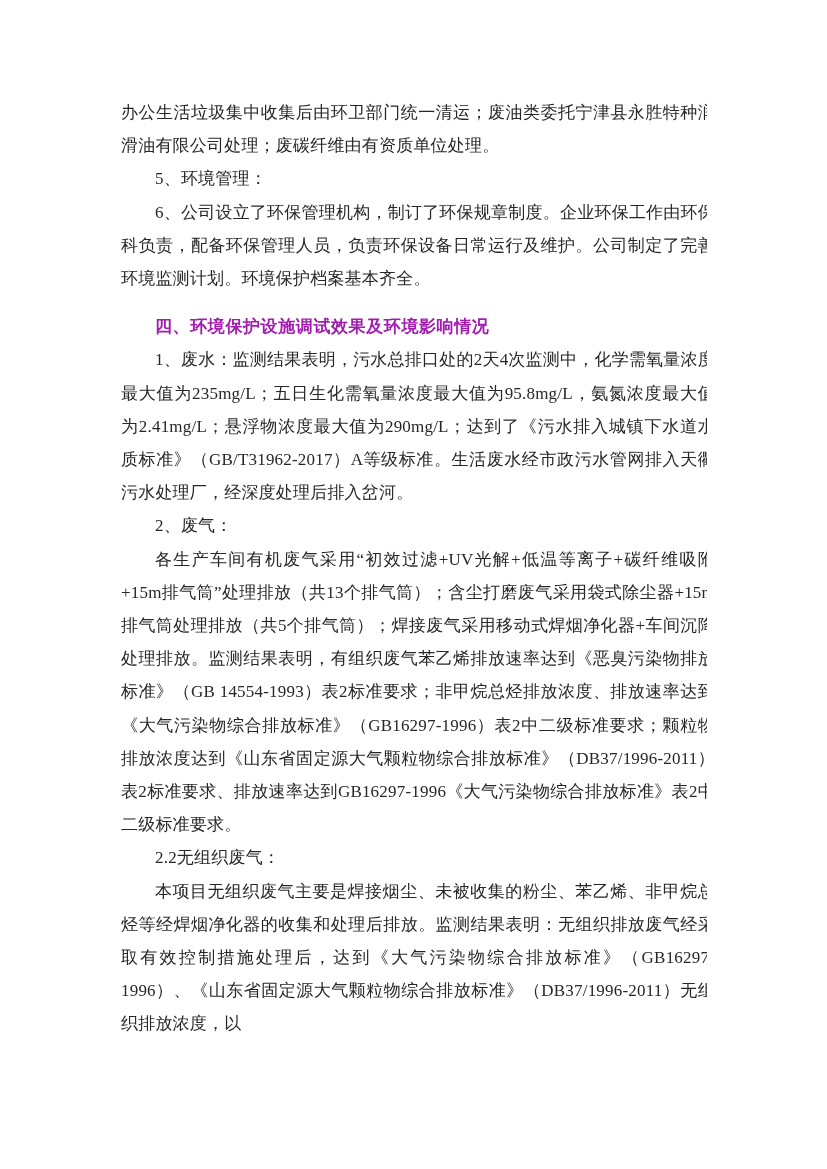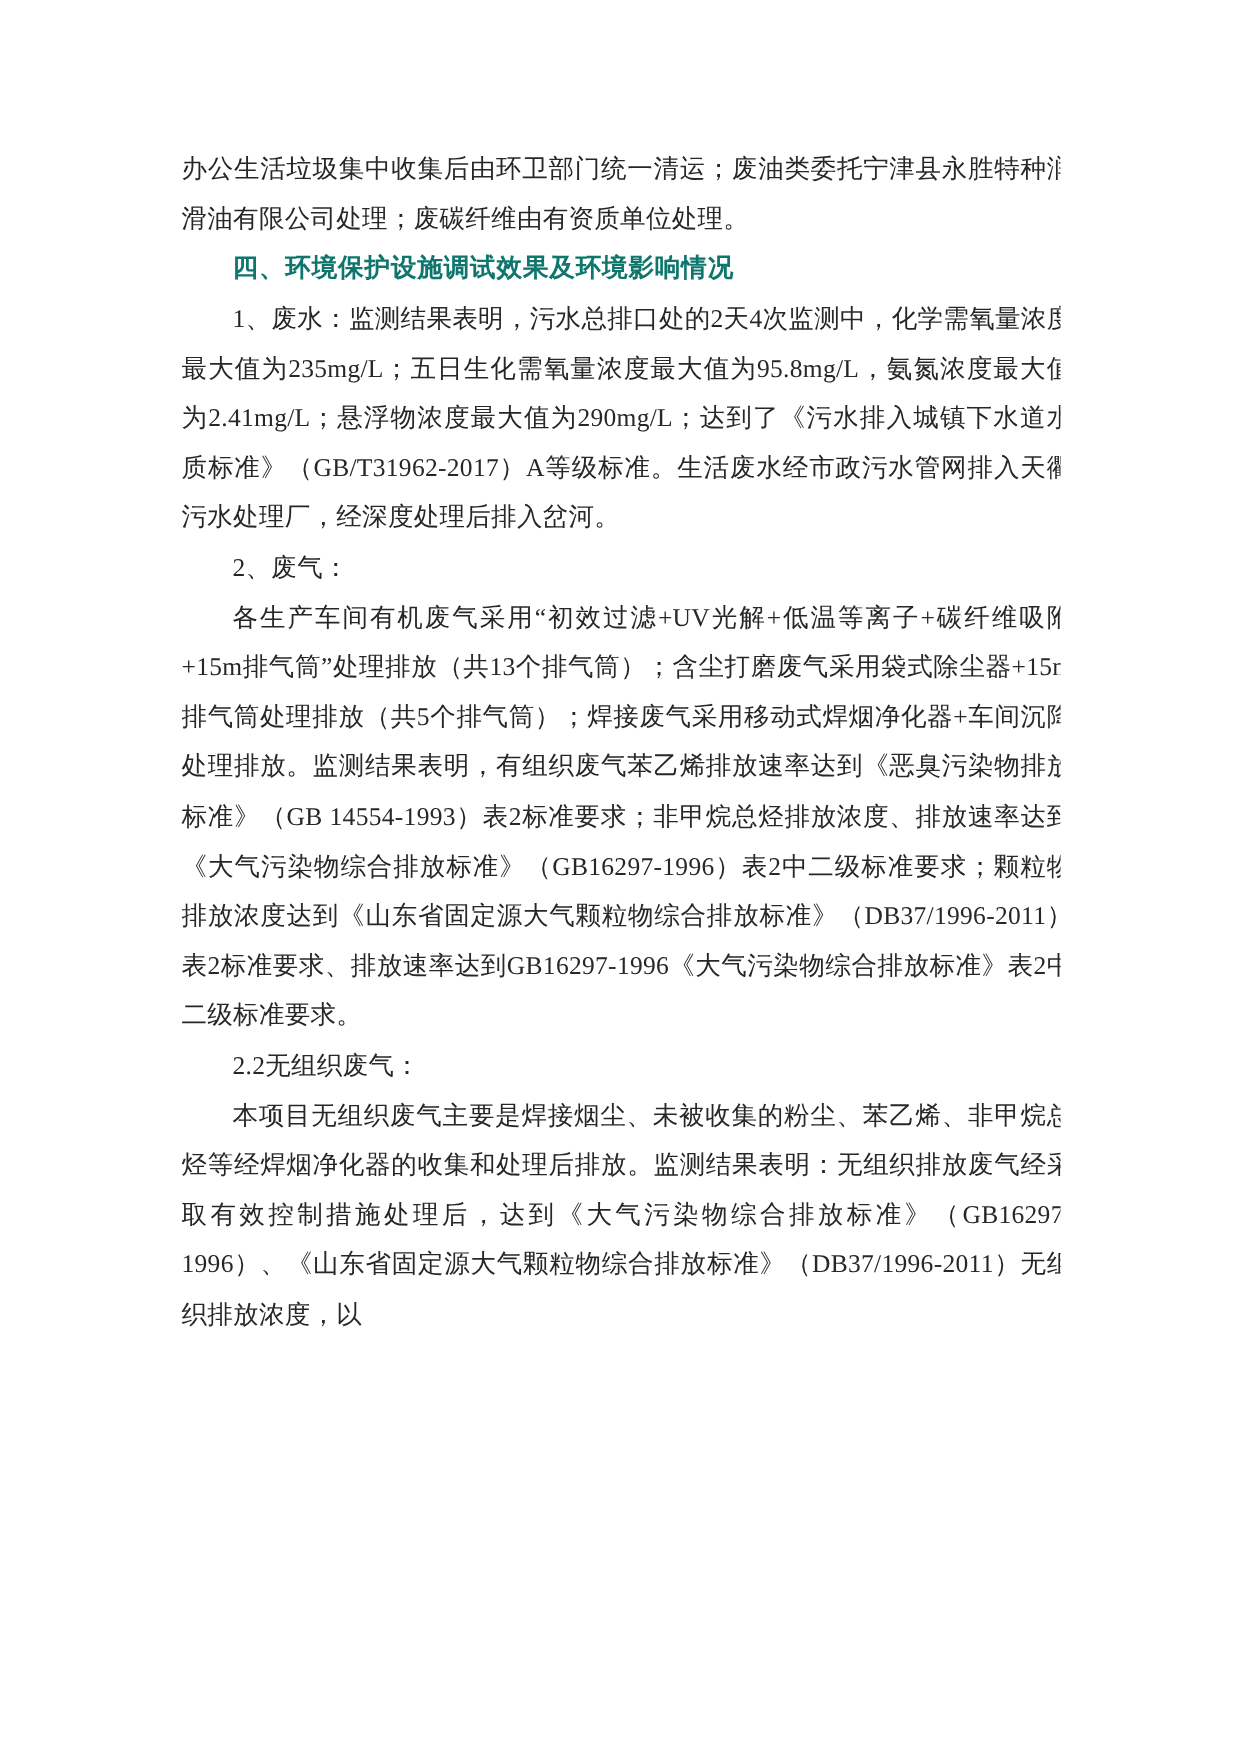--- a/index.html
+++ b/index.html
@@ -31,30 +31,33 @@
     letter-spacing: 0.2px;
     text-indent: 2em;
     word-break: break-word;
   }
   .text-block p.no-indent {
     text-indent: 0;
   }
   .text-block p.heading {
     font-family: "Liberation Sans", "DejaVu Sans", sans-serif;
     font-weight: 700;
-    color: #0f766e;
+    color: #a21caf;
     letter-spacing: 0.6px;
+    margin-top: 15px;
   }
 </style>
 </head>
 <body>
 
 <div class="page">
   <div class="text-block" id="text-block">
       <p class="body no-indent">办公生活垃圾集中收集后由环卫部门统一清运；废油类委托宁津县永胜特种润滑油有限公司处理；废碳纤维由有资质单位处理。</p>
+      <p class="body">5、环境管理：</p>
+      <p class="body">6、公司设立了环保管理机构，制订了环保规章制度。企业环保工作由环保科负责，配备环保管理人员，负责环保设备日常运行及维护。公司制定了完善环境监测计划。环境保护档案基本齐全。</p>
       <p class="heading">四、环境保护设施调试效果及环境影响情况</p>
       <p class="body">1、废水：监测结果表明，污水总排口处的2天4次监测中，化学需氧量浓度最大值为235mg/L；五日生化需氧量浓度最大值为95.8mg/L，氨氮浓度最大值为2.41mg/L；悬浮物浓度最大值为290mg/L；达到了《污水排入城镇下水道水质标准》（GB/T31962-2017）A等级标准。生活废水经市政污水管网排入天衢污水处理厂，经深度处理后排入岔河。</p>
       <p class="body">2、废气：</p>
       <p class="body">各生产车间有机废气采用“初效过滤+UV光解+低温等离子+碳纤维吸附+15m排气筒”处理排放（共13个排气筒）；含尘打磨废气采用袋式除尘器+15m排气筒处理排放（共5个排气筒）；焊接废气采用移动式焊烟净化器+车间沉降处理排放。监测结果表明，有组织废气苯乙烯排放速率达到《恶臭污染物排放标准》（GB 14554-1993）表2标准要求；非甲烷总烃排放浓度、排放速率达到《大气污染物综合排放标准》（GB16297-1996）表2中二级标准要求；颗粒物排放浓度达到《山东省固定源大气颗粒物综合排放标准》（DB37/1996-2011）表2标准要求、排放速率达到GB16297-1996《大气污染物综合排放标准》表2中二级标准要求。</p>
       <p class="body">2.2无组织废气：</p>
       <p class="body">本项目无组织废气主要是焊接烟尘、未被收集的粉尘、苯乙烯、非甲烷总烃等经焊烟净化器的收集和处理后排放。监测结果表明：无组织排放废气经采取有效控制措施处理后，达到《大气污染物综合排放标准》（GB16297-1996）、《山东省固定源大气颗粒物综合排放标准》（DB37/1996-2011）无组织排放浓度，以</p>
     </div>
 </div>
 
 </body></html>

